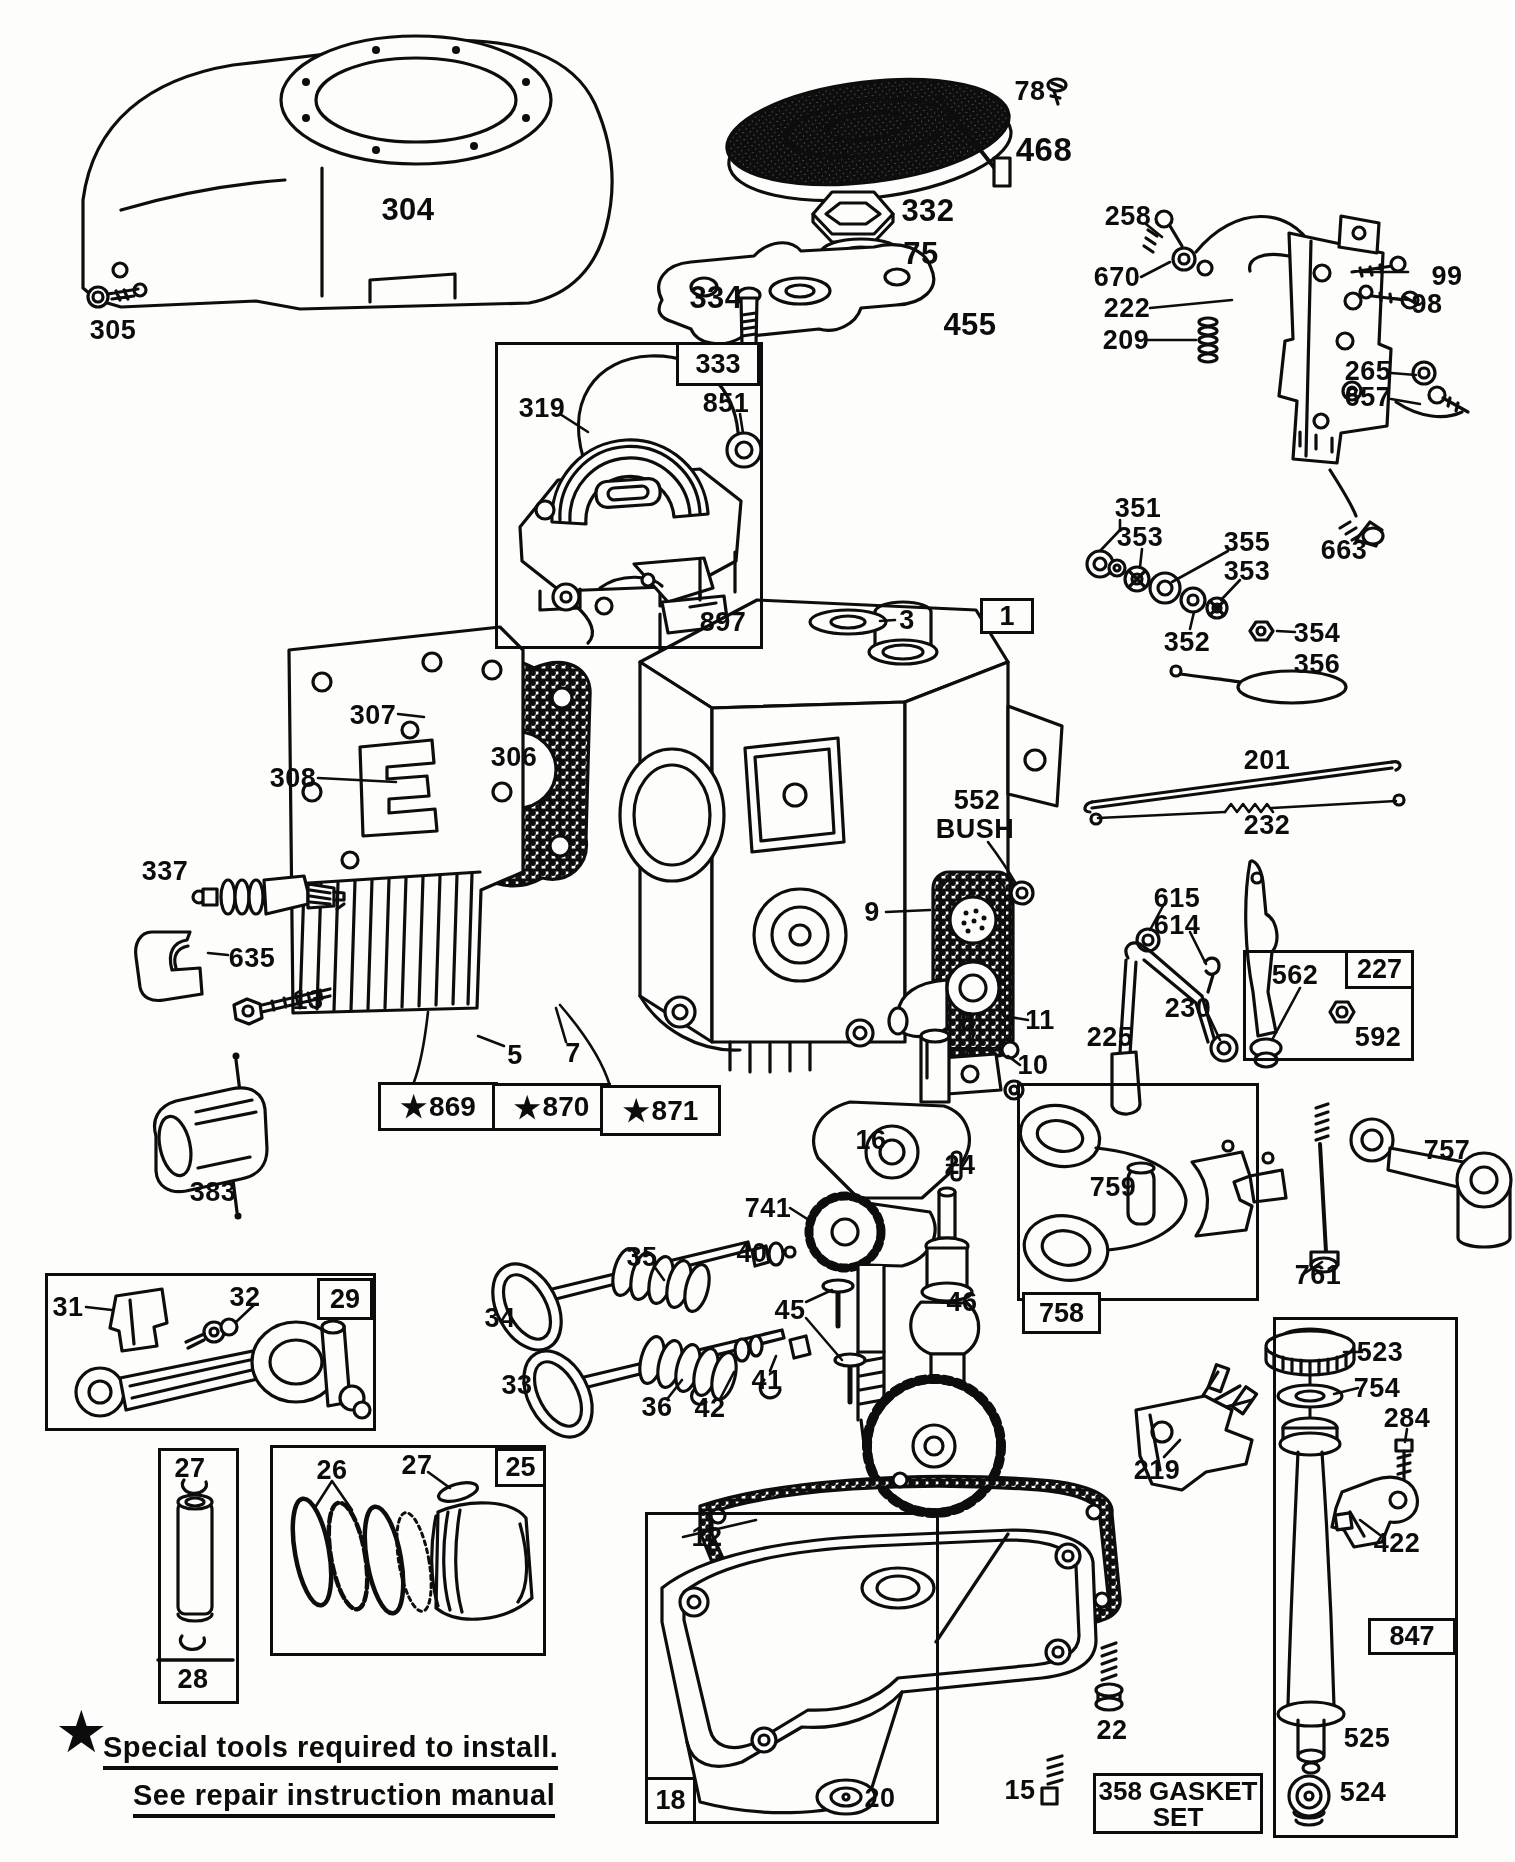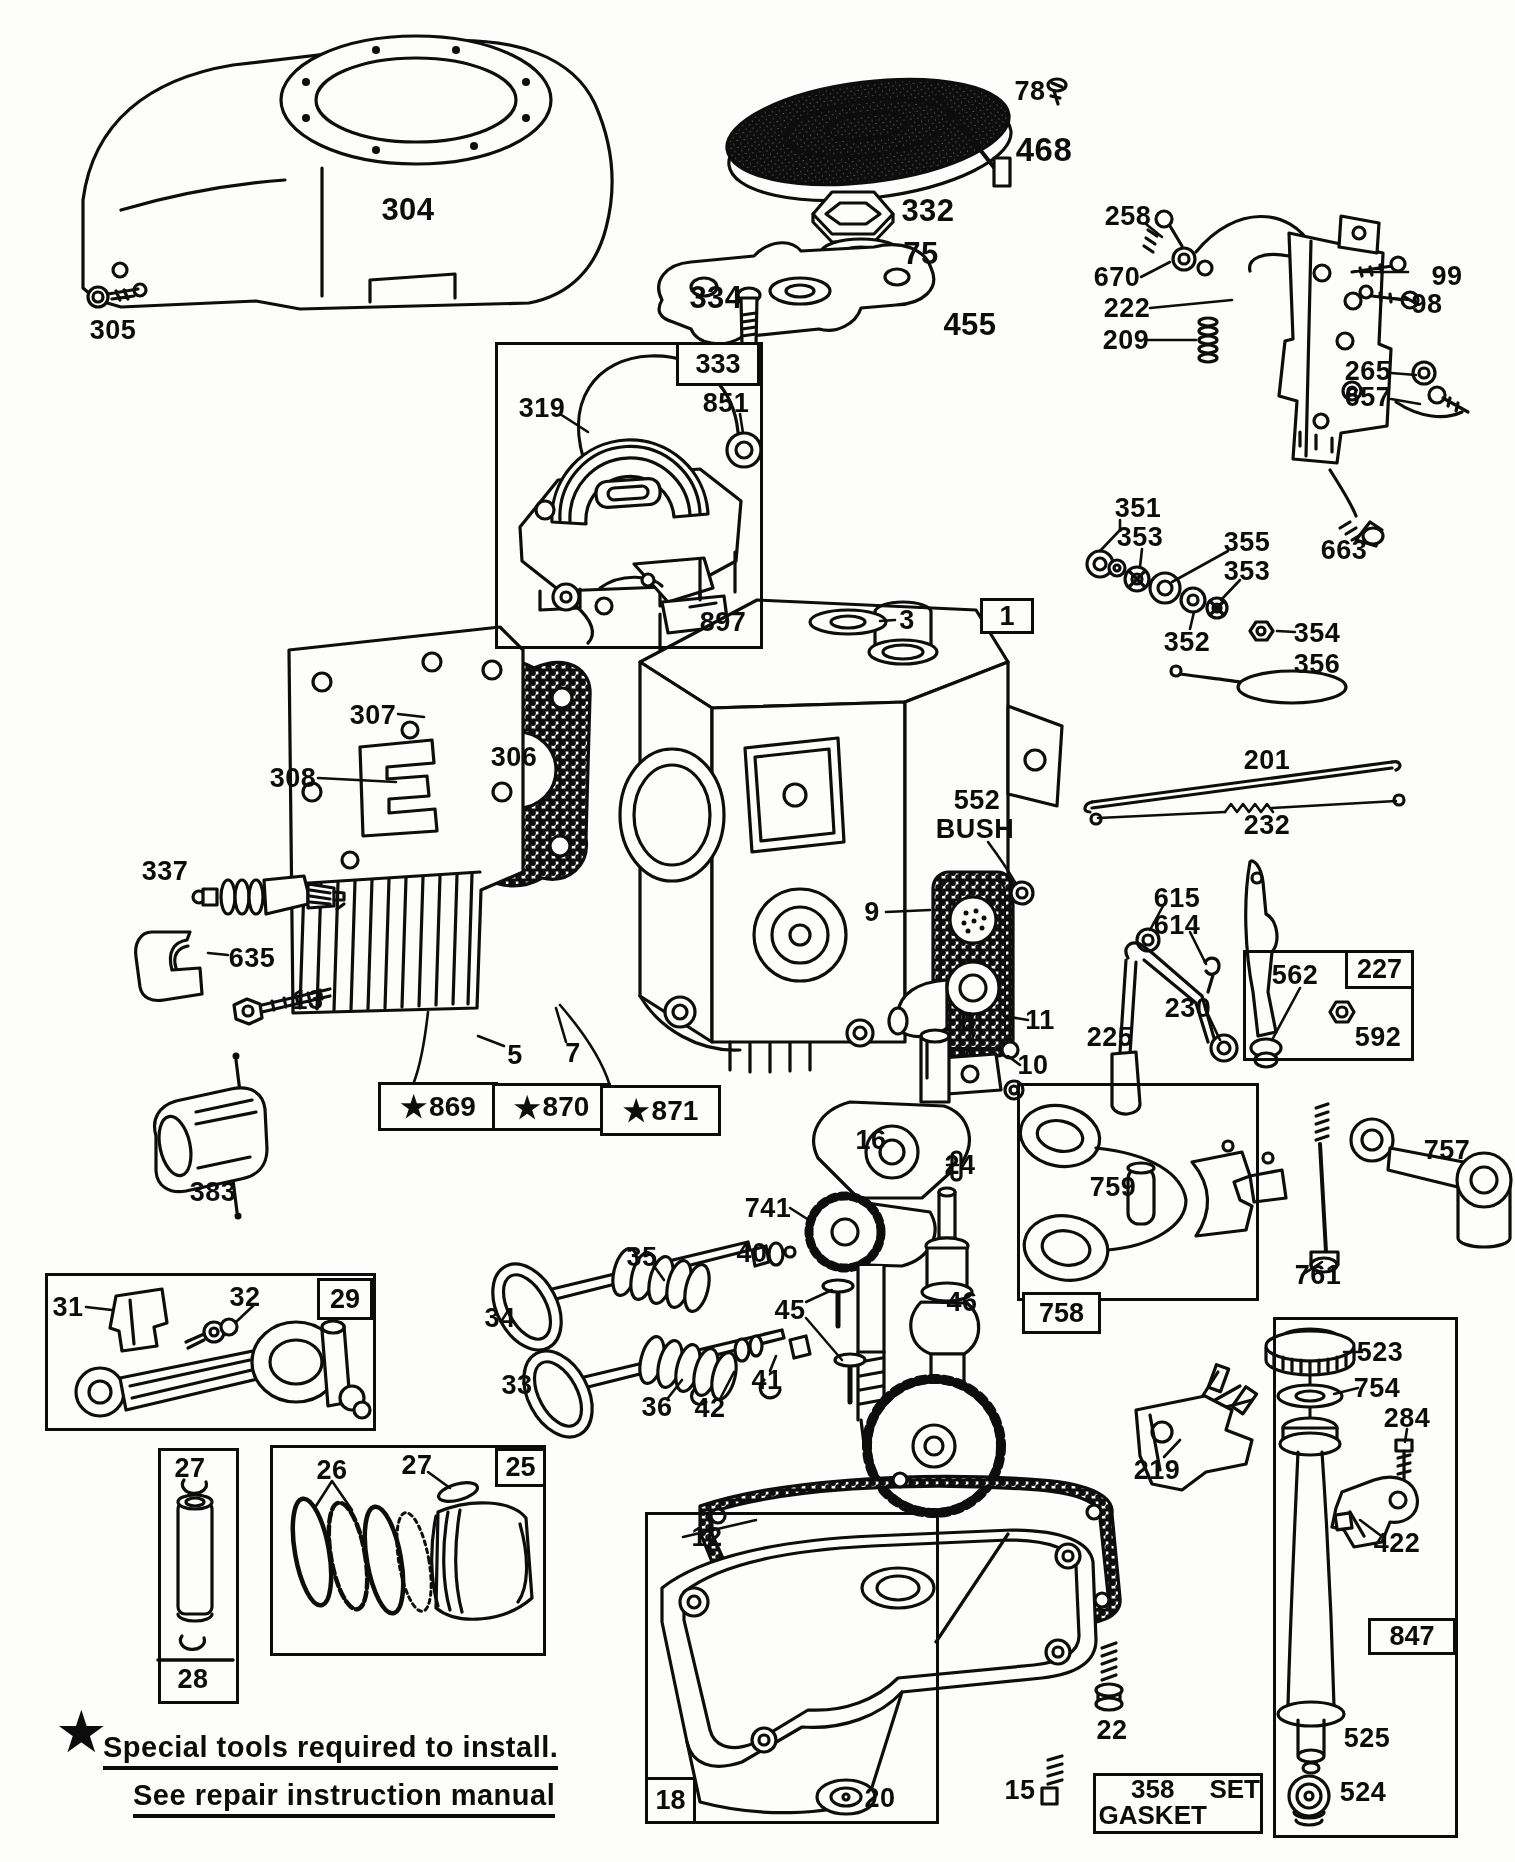--- a/index.html
+++ b/index.html
@@ -11,21 +11,21 @@
   .panel{position:absolute;z-index:2;border:3.5px solid #0c0c0c;}
   .boxlbl{position:absolute;z-index:5;border:3.5px solid #0c0c0c;background:#fdfdfb;
           display:flex;align-items:center;justify-content:center;font-weight:bold;
           font-size:27px;color:#0c0c0c;}
   .starbox{position:absolute;z-index:5;border:3.5px solid #0c0c0c;background:#fdfdfb;
           display:flex;align-items:center;justify-content:center;font-weight:bold;
           font-size:28px;color:#0c0c0c;}
   .starbox .stargl{font-size:30px;margin-right:2px;}
   #gasket-box{position:absolute;z-index:5;left:1093px;top:1773px;width:164px;height:55px;
           border:3.5px solid #0c0c0c;background:#fdfdfb;font-weight:bold;font-size:26px;
-          color:#0c0c0c;text-align:center;line-height:1.0;display:flex;flex-direction:row;
+          color:#0c0c0c;text-align:center;line-height:1.0;display:flex;flex-direction:column;
           justify-content:center;}
   #fn-star{position:absolute;z-index:4;left:58px;top:1702px;font-size:52px;font-weight:bold;color:#0c0c0c;}
   .fnote{position:absolute;z-index:4;font-weight:bold;font-size:29px;color:#0c0c0c;
          border-bottom:4px solid #0c0c0c;padding-bottom:2px;letter-spacing:.5px;}
   #fn1{left:103px;top:1731px;}
   #fn2{left:133px;top:1779px;}
 </style>
 </head>
 <body>
 

